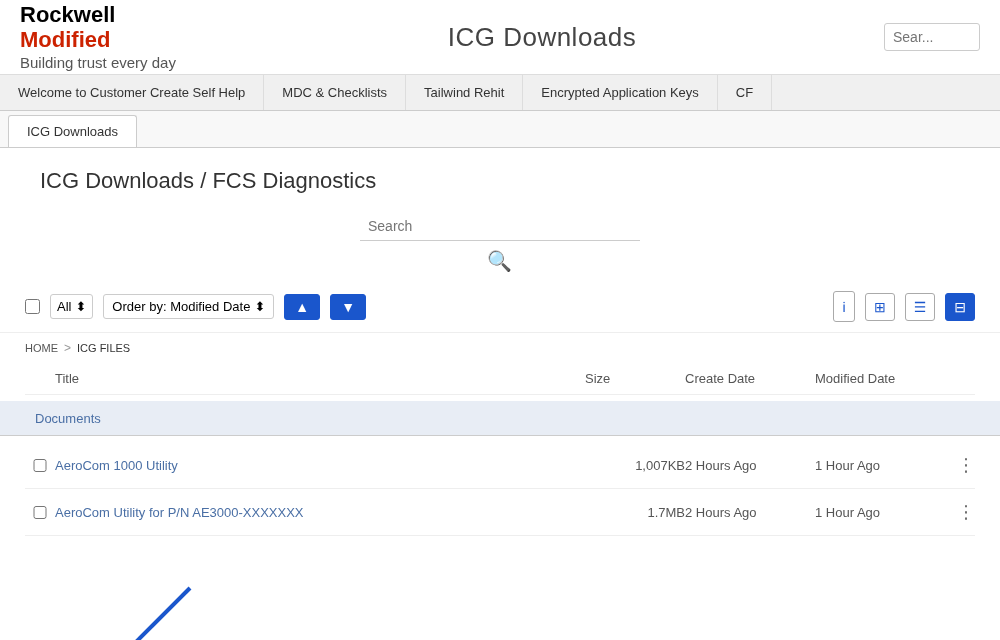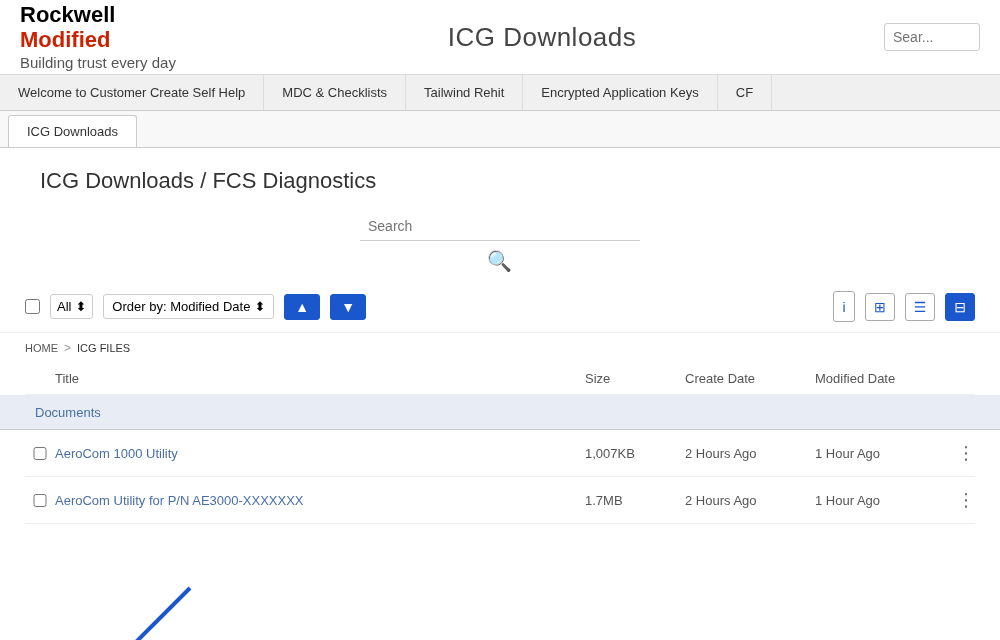--- a/index.html
+++ b/index.html
@@ -213,21 +213,21 @@
     }
     .file-row {
       display: grid;
       grid-template-columns: 30px 1fr 100px 130px 130px 30px;
       padding: 12px 0;
       border-bottom: 1px solid #eee;
       align-items: center;
       font-size: 13px;
     }
     .file-title { color: #4a6fa5; }
-    .file-size { color: #555; }
+    .file-size { color: #555; text-align: right; }
     .file-date { color: #555; }
     .file-menu { color: #666; cursor: pointer; font-size: 18px; text-align: right; }
 
     .content-area {
       position: relative;
     }
 
     
     .annotation-arrow {
       position: absolute;
@@ -315,21 +315,21 @@
 
     <div class="file-list-header">
       <div></div>
       <div>Title</div>
       <div>Size</div>
       <div>Create Date</div>
       <div>Modified Date</div>
       <div></div>
     </div>
 
-    <div style="background:#e8edf5; padding: 8px 0 8px 10px; margin: 0 -25px; padding-left: 35px; border-bottom: 1px solid #ccc;">
+    <div style="background:#e8edf5; padding: 8px 0 8px 10px; margin: 6px -25px; padding-left: 35px; border-bottom: 1px solid #ccc;">
       <span style="color:#4a6fa5; font-size:13px;">Documents</span>
     </div>
 
     <div class="file-row">
       <input type="checkbox" style="">
       <div class="file-title">AeroCom 1000 Utility</div>
       <div class="file-size">1,007KB</div>
       <div class="file-date">2 Hours Ago</div>
       <div class="file-date">1 Hour Ago</div>
       <div class="file-menu">⋮</div>

